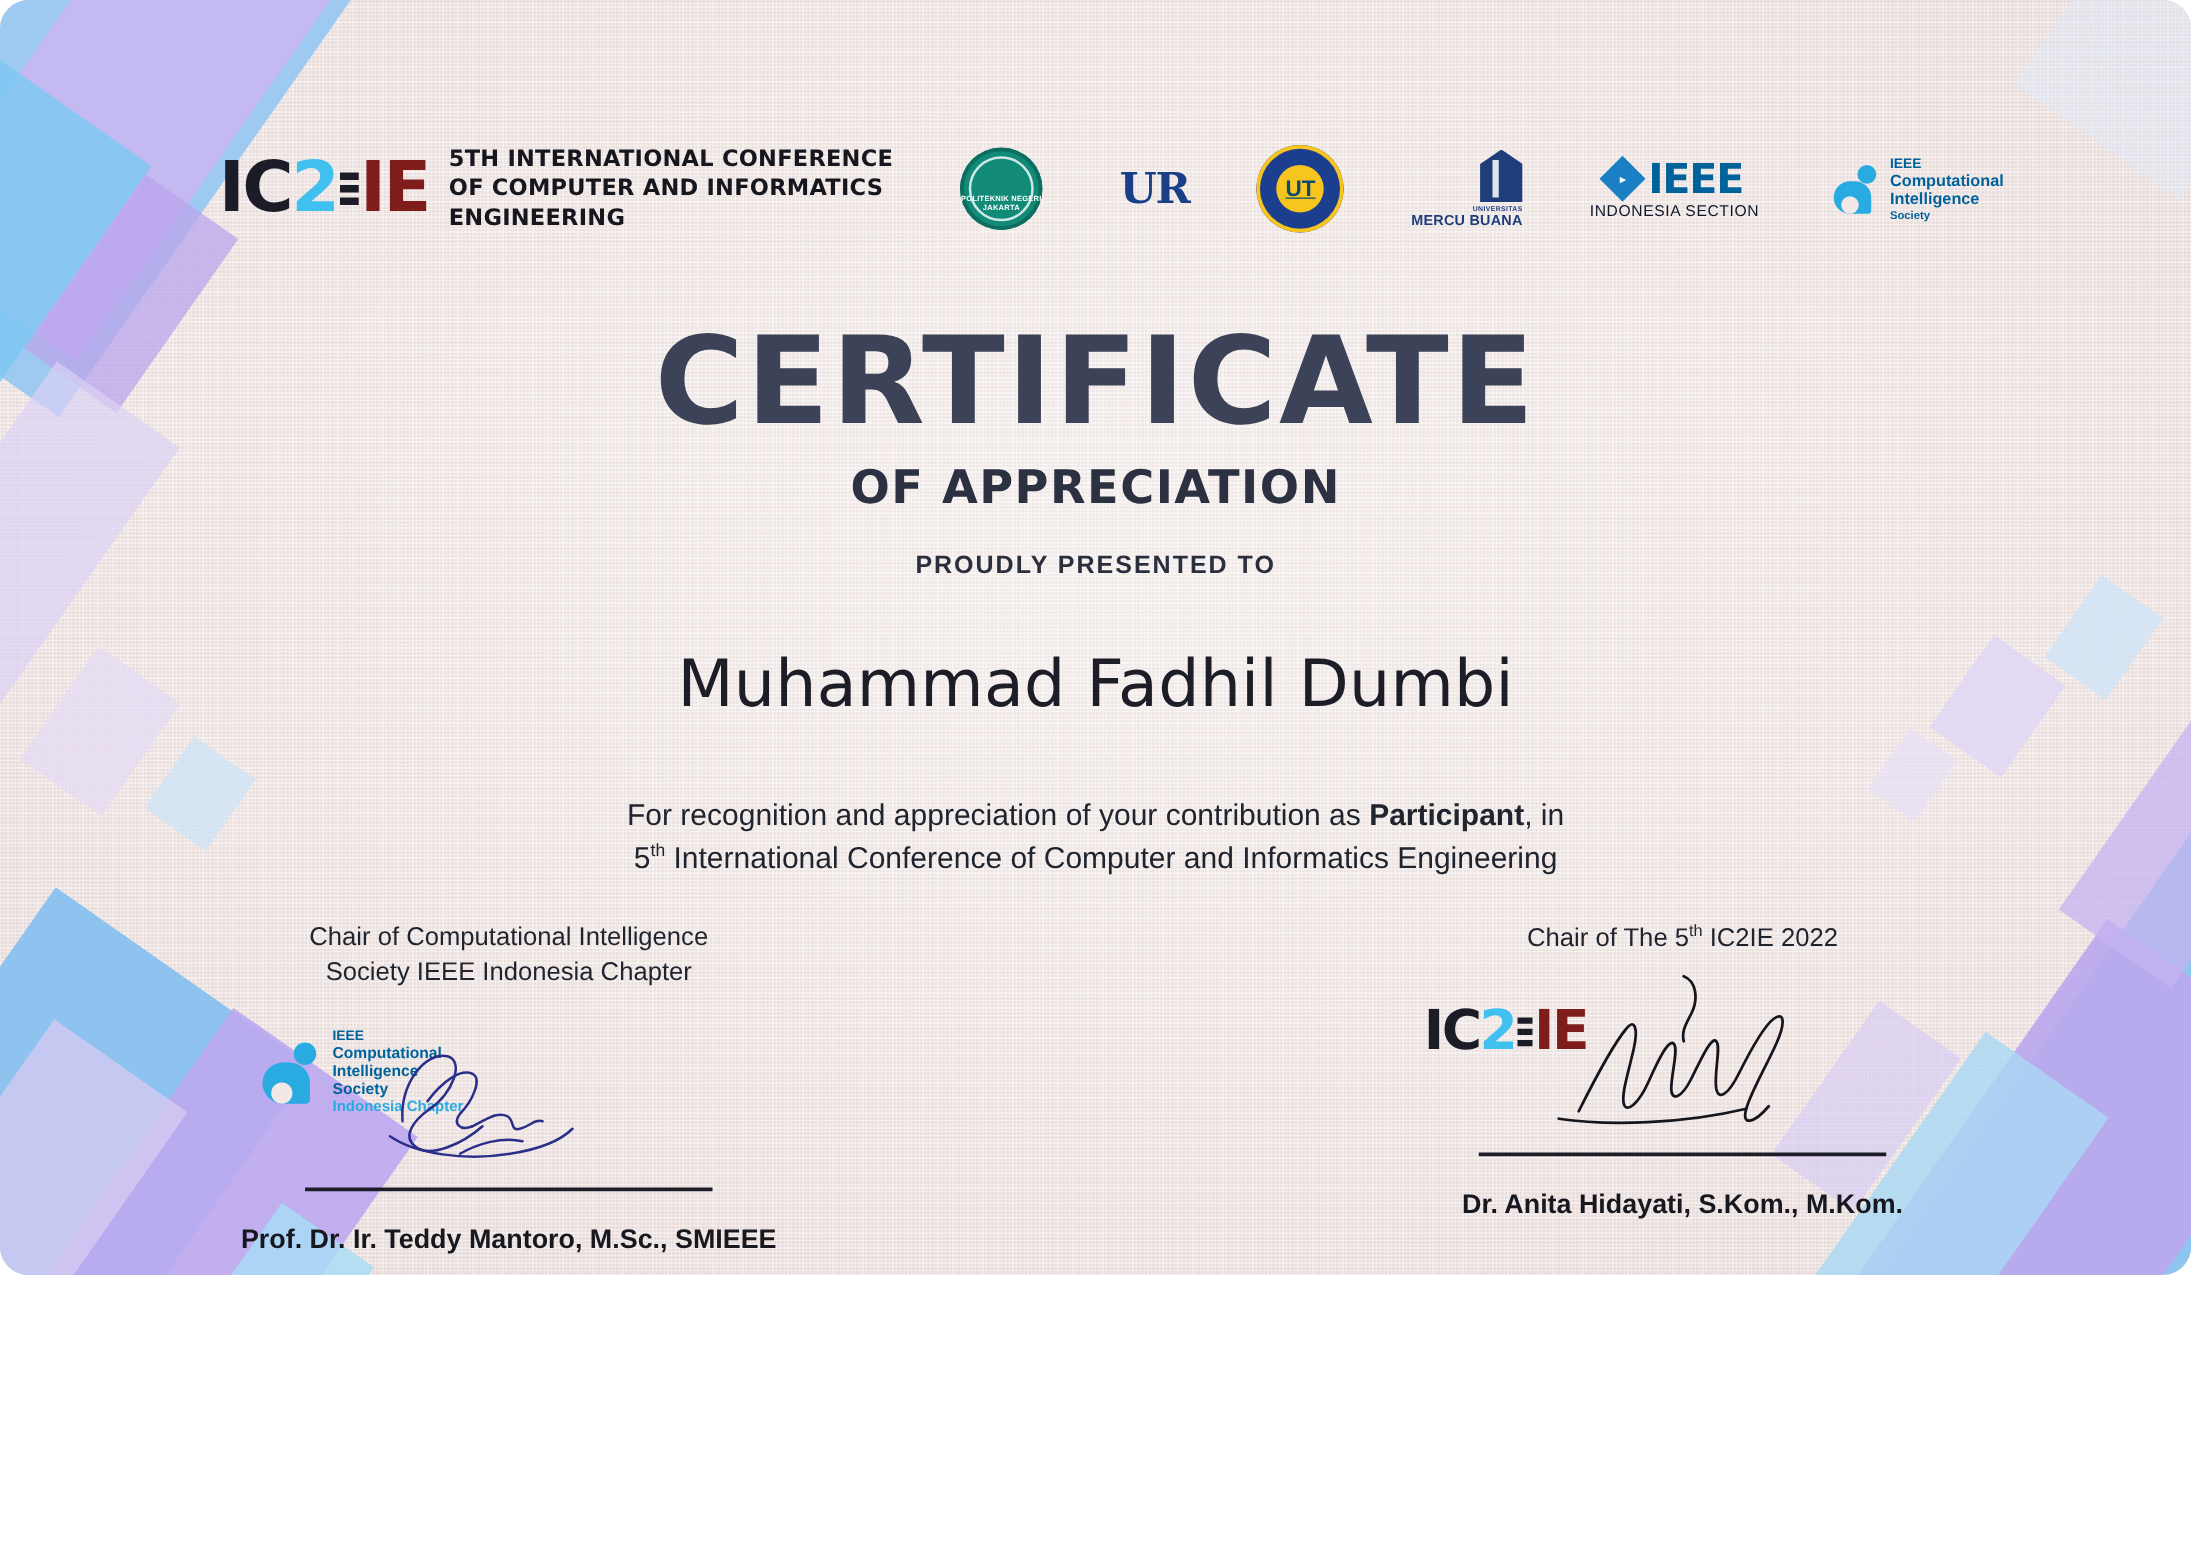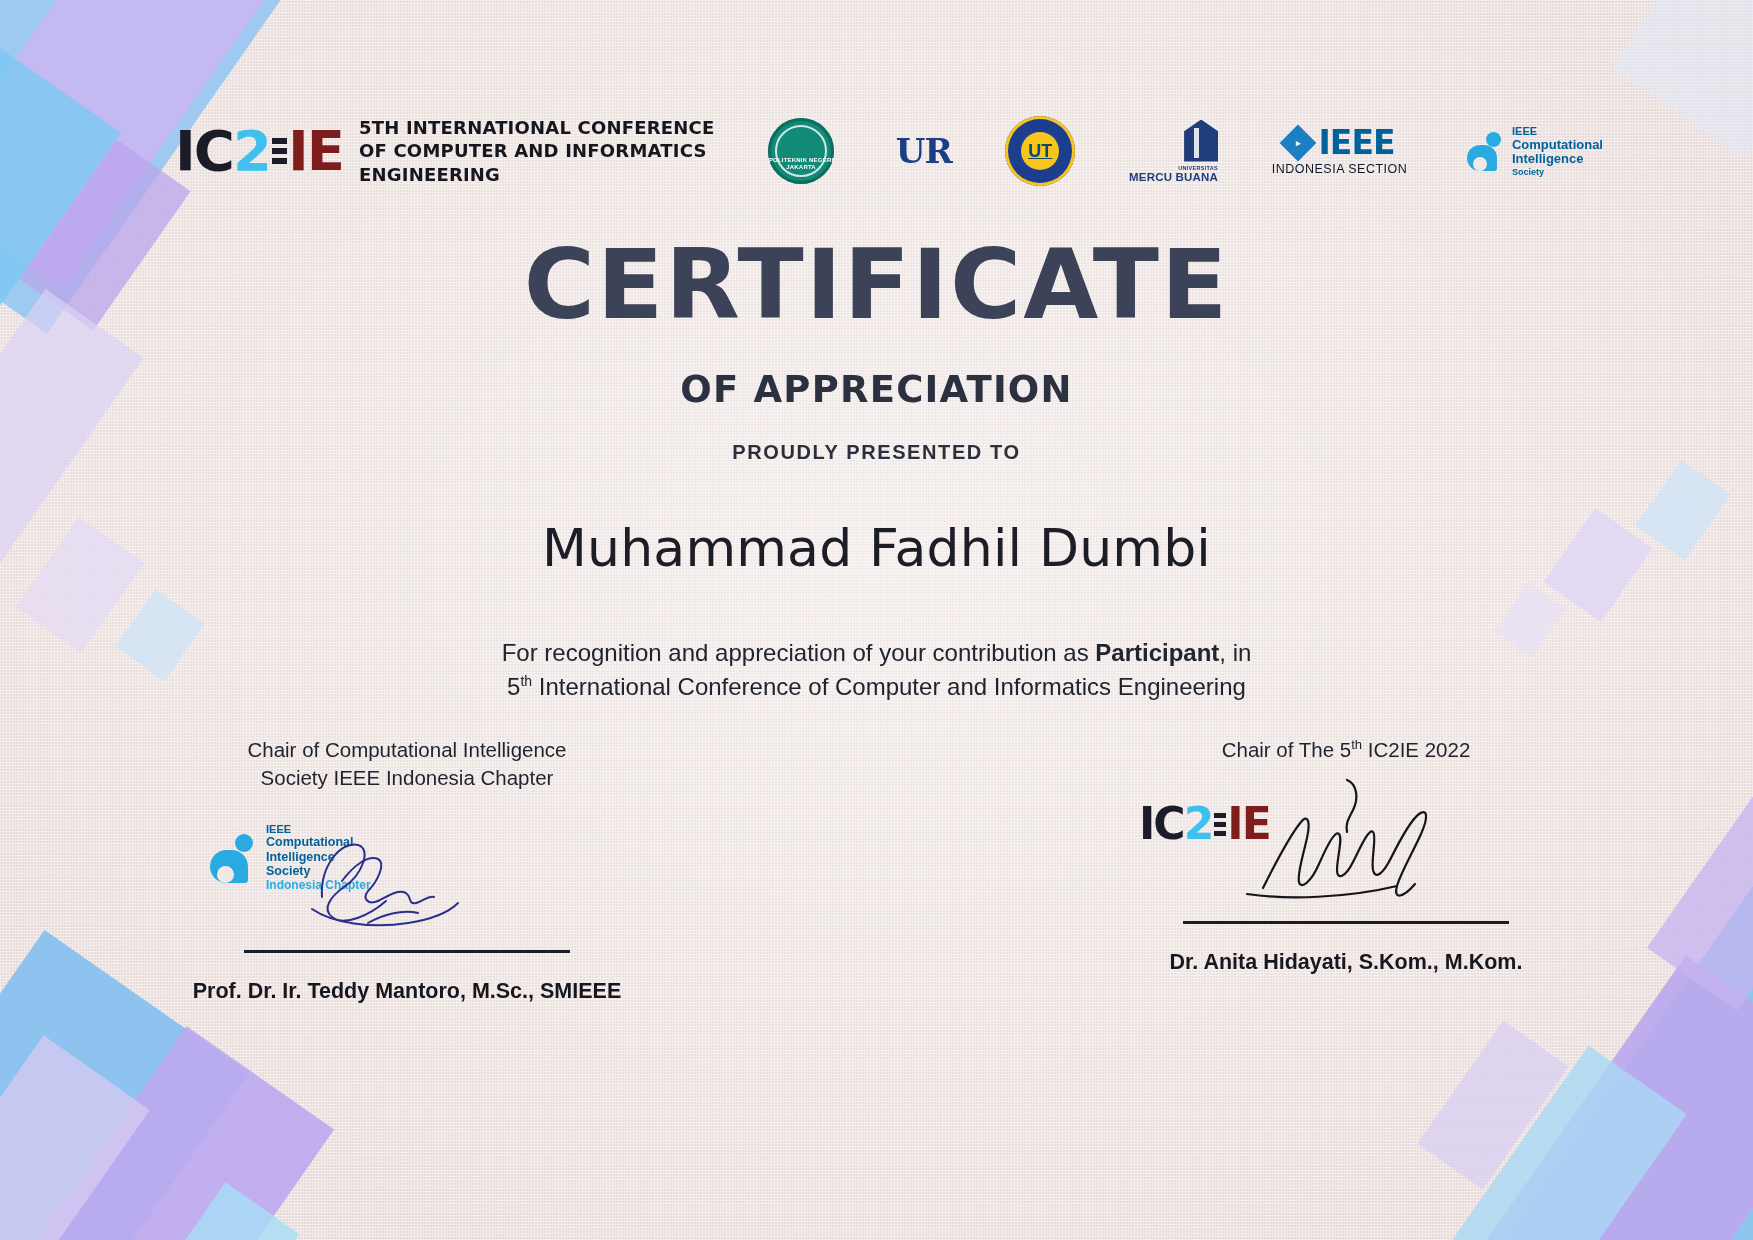--- a/index.html
+++ b/index.html
@@ -10,23 +10,24 @@
   body {
     width: 1753px;
     height: 1240px;
     overflow: hidden;
     font-family: "Liberation Sans", sans-serif;
   }
 
   #certificate {
     position: relative;
     width: 1753px;
-    height: 1240px;
+    height: 1020px;
     background: #f2e9e7;
     overflow: hidden;
+    border-radius: 23px;
   }
 
   
   #paper-texture {
     position: absolute;
     inset: 0;
     background:
       repeating-linear-gradient(0deg, rgba(255,255,255,0.35) 0px, rgba(255,255,255,0.35) 1px, rgba(0,0,0,0.012) 1px, rgba(0,0,0,0.012) 3px),
       repeating-linear-gradient(90deg, rgba(255,255,255,0.30) 0px, rgba(255,255,255,0.30) 1px, rgba(0,0,0,0.010) 1px, rgba(0,0,0,0.010) 3px),
       radial-gradient(ellipse at 50% 45%, #f7f1ef 0%, #efe4e2 70%, #e9dedd 100%);
@@ -237,21 +238,21 @@
     background:#f2e9e7;
   }
   .logo-cis .txt { line-height:1.12; }
   .logo-cis .txt .l1 { font-size: 11px; font-weight:800; color:#00629b;}
   .logo-cis .txt .l2 { font-size: 13px; font-weight:800; color:#00629b;}
   .logo-cis .txt .l3 { font-size: 9px; font-weight:800; color:#00629b;}
 
   
   #title {
     position: absolute;
-    top: 236px;
+    top: 256px;
     left: 0; right: 0;
     text-align: center;
     font-size: 97px;
     font-weight: 900;
     letter-spacing: 2px;
     color: #3c4257;
     font-family: "DejaVu Sans", sans-serif;
     line-height: 1;
   }
   #subtitle {

